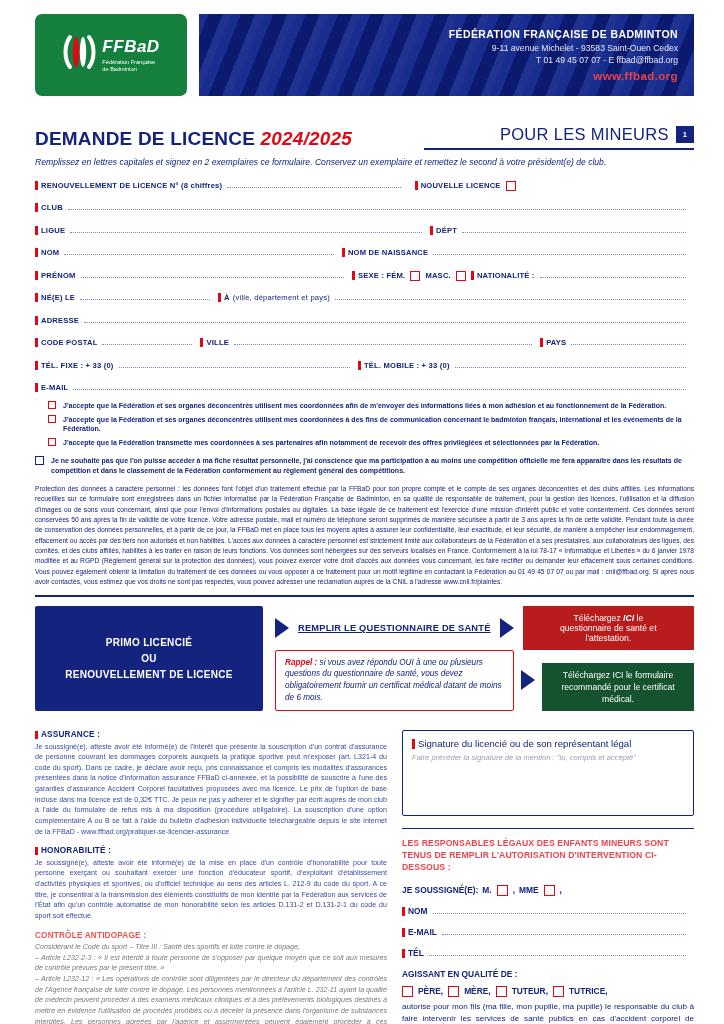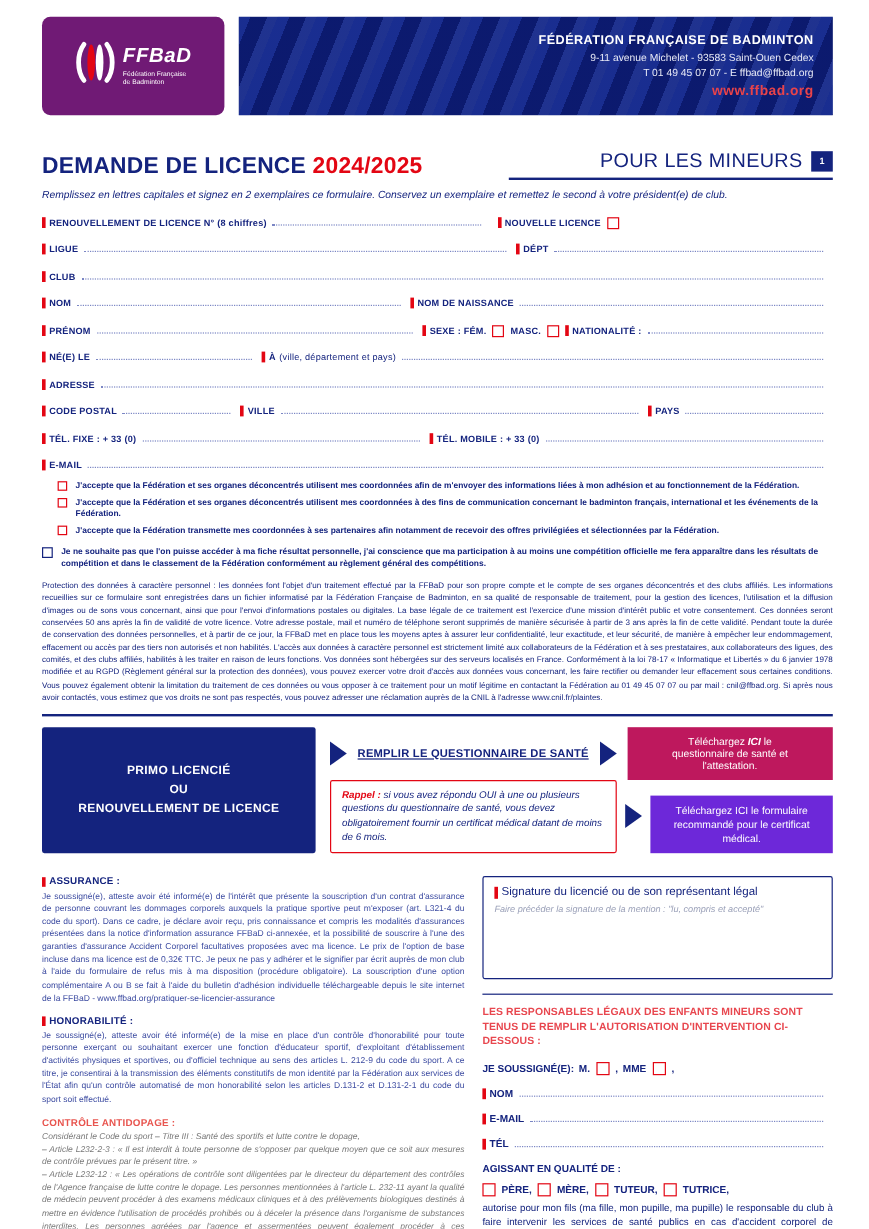--- a/index.html
+++ b/index.html
@@ -1,32 +1,32 @@
 <!DOCTYPE html>
 <html><head>
 <meta charset="utf-8">
 <style>
   * { box-sizing: border-box; margin: 0; padding: 0; }
   html,body { width:724px; height:1024px; background:#fff; font-family:"Liberation Sans",sans-serif; color:#14237e; overflow:hidden; }
   .page { width:724px; height:1024px; padding:14px 30px 0 35px; }
 
   
   .header { display:flex; height:82px; }
-  .logo-box { width:152px; flex:none; background:#701a75; border-radius:7px; display:flex; align-items:center; justify-content:center; gap:6px; position:relative; z-index:2; }
+  .logo-box { width:152px; flex:none; background:#15803d; border-radius:7px; display:flex; align-items:center; justify-content:center; gap:6px; position:relative; z-index:2; }
   .logo-text .brand { color:#fff; font-weight:bold; font-style:italic; font-size:17px; letter-spacing:.5px; }
   .logo-text .sub { color:#fff; font-size:5.6px; line-height:1.3; }
   .banner { flex:1; margin-left:12px; background:#0c1b72; background-image:repeating-linear-gradient(112deg,rgba(50,80,200,.35) 0 9px,rgba(10,20,90,.15) 9px 22px,rgba(90,120,230,.25) 22px 30px); display:flex; flex-direction:column; justify-content:center; align-items:flex-end; padding-right:16px; text-align:right; }
   .banner .org { color:#fff; font-size:10.5px; font-weight:bold; letter-spacing:.4px; }
   .banner .addr,.banner .contact { color:#e8eaf6; font-size:8.6px; margin-top:2.5px; }
   .banner .site { color:#e8434a; font-weight:bold; font-size:11.5px; margin-top:5px; letter-spacing:.4px; }
 
   
   .title-row { display:flex; justify-content:space-between; align-items:flex-end; margin-top:14px; }
   .t-main { font-size:19px; font-weight:bold; color:#14237e; letter-spacing:.2px; }
-  .t-season { color:#e30613; }
+  .t-season { color:#e30613;font-style:italic; }
   .t-right { display:flex; align-items:center; gap:7px; border-bottom:2px solid #14237e; padding-bottom:4px; min-width:270px; justify-content:flex-end;margin-top:15px; }
   .t-aud { font-size:16.5px; color:#14237e; letter-spacing:.3px; }
   .badge { background:#14237e; color:#fff; font-size:7.5px; font-weight:bold; padding:4px 7px; }
   .instr { font-style:italic; font-size:8.6px; color:#14237e; margin-top:7px; }
 
   
   .frow { display:flex; align-items:flex-end; margin-top:13.5px; font-size:7.6px; font-weight:bold; color:#14237e; }
   .bar { display:inline-block; width:3px; height:9px; background:#e30613; margin-right:3px; flex:none; }
   .lbl { white-space:nowrap; letter-spacing:.2px; }
   .dots { flex:1; border-bottom:1.6px dotted #7b86c4; margin:0 8px 2px 5px; height:6px; min-width:20px; } .dots.w90 { flex:none; width:90px; } .dots.w130 { flex:none; width:130px; }
@@ -42,27 +42,27 @@
   .dataprot { margin-top:7px; font-size:6.7px; line-height:1.55; text-align:justify; color:#14237e; }
   hr.blue { border:none; border-top:2px solid #14237e; margin-top:7px; }
 
   
   .band { display:flex; gap:12px; margin-top:9px; }
   .primo { width:228px; flex:none; background:#14237e; color:#fff; text-align:center; display:flex; flex-direction:column; justify-content:center; gap:5px; font-weight:bold; font-size:10px; border-radius:2px; padding:12px 6px; letter-spacing:.3px; }
   .band-right { flex:1; display:flex; flex-direction:column; gap:0; }
   .brow1 { display:flex; align-items:center; gap:9px; }
   .arrow { width:0; height:0; border-left:14px solid #14237e; border-top:10px solid transparent; border-bottom:10px solid transparent; flex:none; }
   .q-link { color:#14237e; font-weight:bold; font-size:9.3px; text-decoration:underline; white-space:nowrap; letter-spacing:.2px; }
-  .dl-btn { background:#be185d; color:#fff; font-size:8.6px; padding:7px 27px; text-align:center; flex:1; }
+  .dl-btn { background:#b91c1c; color:#fff; font-size:8.6px; padding:7px 27px; text-align:center; flex:1; }
   .dl-btn .ici { font-weight:bold; font-style:italic; }
   .brow2 { display:flex; align-items:flex-end; gap:7px; }
   .rappel { border:1.6px solid #e30613; border-radius:2px; padding:6px 9px; font-size:8.2px; font-style:italic; color:#14237e; flex:1; line-height:1.45; }
   .rappel .rlabel { color:#e30613; font-weight:bold; }
   .arrow2 { align-self:center; }
-  .dl-btn2 { background:#6d28d9; color:#fff; font-size:8.6px; padding:6px 9px; width:152px; flex:none; display:flex; align-items:center; justify-content:center; text-align:center; line-height:1.4; }
+  .dl-btn2 { background:#14532d; color:#fff; font-size:8.6px; padding:6px 9px; width:152px; flex:none; display:flex; align-items:center; justify-content:center; text-align:center; line-height:1.4; }
 
   
   .cols { display:flex; gap:15px; margin-top:10px; }
   .col-left { width:352px; flex:none; }
   .col-right { flex:1; }
   .sec-title { font-weight:bold; font-size:8.2px; color:#14237e; margin:9px 0 2.5px; display:flex; align-items:center; letter-spacing:.2px; }
   .sec-title .bar { height:8px; }
   .sec-title.red { color:#e8554f; }
   .sec-text { font-size:7.1px; line-height:1.5; text-align:justify; color:#3b4aa0; }
   .sec-text.gray { color:#787878; font-style:italic; }
@@ -126,31 +126,31 @@
     <span class="grp" style="margin-left:6px;">
       <span class="bar"></span>
       <span class="lbl">NOUVELLE LICENCE</span>
       <span class="cb"></span>
     </span>
     <span style="flex:1;"></span>
   </div>
 
   <div class="frow">
     <span class="bar"></span>
+    <span class="lbl">CLUB</span>
+    <span class="dots"></span>
+  </div>
+
+  <div class="frow">
+    <span class="bar"></span>
     <span class="lbl">LIGUE</span>
     <span class="dots" style="flex:2.2;"></span>
     <span class="bar"></span>
     <span class="lbl">DÉPT</span>
     <span class="dots" style="flex:1.4;"></span>
-  </div>
-
-  <div class="frow">
-    <span class="bar"></span>
-    <span class="lbl">CLUB</span>
-    <span class="dots"></span>
   </div>
 
   <div class="frow">
     <span class="bar"></span>
     <span class="lbl">NOM</span>
     <span class="dots" style="flex:1.6;"></span>
     <span class="bar"></span>
     <span class="lbl">NOM DE NAISSANCE</span>
     <span class="dots" style="flex:1.5;"></span>
   </div>

